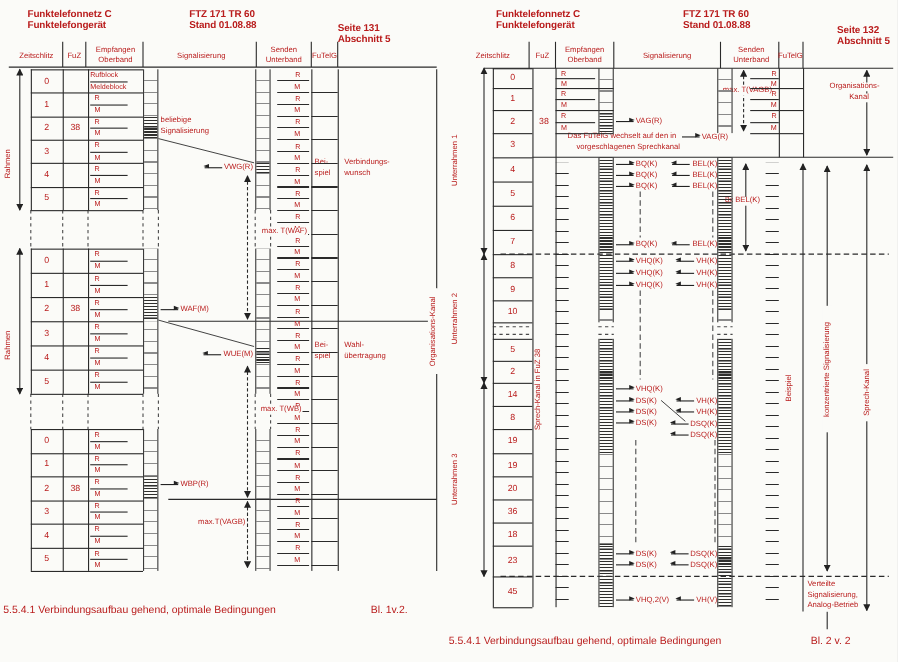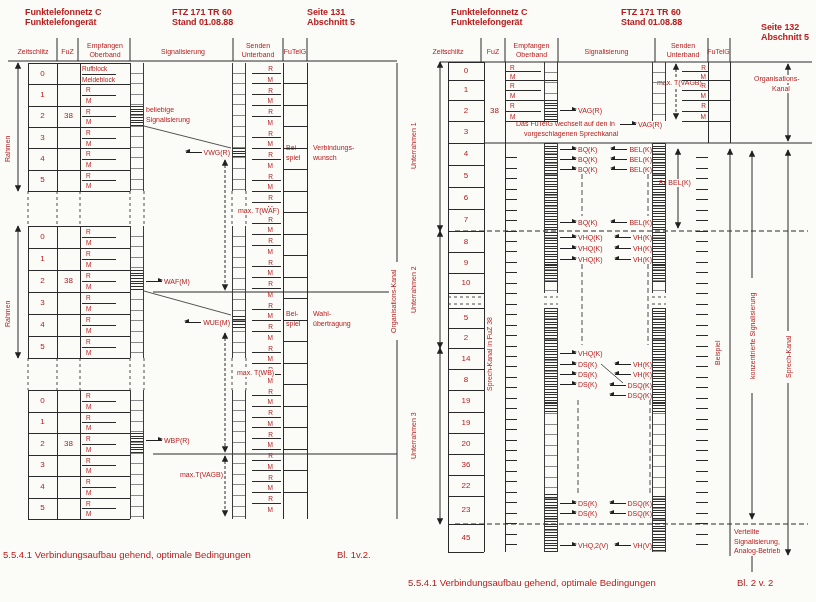--- a/index.html
+++ b/index.html
@@ -113,21 +113,21 @@
   </svg>
 
   <div class="hdr" style="left:25px;top:7px">
     <div>Funktelefonnetz C</div>
     <div>Funktelefongerät</div>
   </div>
   <div class="hdr" style="left:172px;top:7px">
     <div>FTZ 171 TR 60</div>
     <div>Stand 01.08.88</div>
   </div>
-  <div class="hdr" style="left:307px;top:7px">
+  <div class="hdr" style="left:307px;top:20px">
     <div>Seite 131</div>
     <div>Abschnitt 5</div>
   </div>
   <div class="colh" style="left:10px;top:47px;width:46px">Zeitschlitz</div>
   <div class="colh" style="left:57px;top:47px;width:21px">FuZ</div>
   <div class="colh" style="left:80px;top:41px;width:50px">
     <div>Empfangen</div>
     <div>Oberband</div>
   </div>
   <div class="colh" style="left:133px;top:47px;width:100px">Signalisierung</div>
@@ -438,21 +438,21 @@
     <div class="num" style="left: 448px; top: 257.5px; width: 36px; position: absolute;">9</div>
     <div class="num" style="left: 448px; top: 278px; width: 36px; position: absolute;">10</div>
     <div class="num" style="left: 448px; top: 313px; width: 36px; position: absolute;">5</div>
     <div class="num" style="left: 448px; top: 333px; width: 36px; position: absolute;">2</div>
     <div class="num" style="left: 448px; top: 353.5px; width: 36px; position: absolute;">14</div>
     <div class="num" style="left: 448px; top: 374.5px; width: 36px; position: absolute;">8</div>
     <div class="num" style="left: 448px; top: 396px; width: 36px; position: absolute;">19</div>
     <div class="num" style="left: 448px; top: 417.5px; width: 36px; position: absolute;">19</div>
     <div class="num" style="left: 448px; top: 438.5px; width: 36px; position: absolute;">20</div>
     <div class="num" style="left: 448px; top: 459.5px; width: 36px; position: absolute;">36</div>
-    <div class="num" style="left: 448px; top: 480.5px; width: 36px; position: absolute;">22</div>
+    <div class="num" style="left: 448px; top: 480.5px; width: 36px; position: absolute;">18</div>
     <div class="num" style="left: 448px; top: 505px; width: 36px; position: absolute;">23</div>
     <div class="num" style="left: 448px; top: 533px; width: 36px; position: absolute;">45</div>
     <div class="cell" style="left: 510px; top: 64px; position: absolute;">R</div>
     <div class="cell" style="left: 510px; top: 73px; position: absolute;">M</div>
     <div class="cell r" style="left: 682px; top: 64px; width: 24px; position: absolute;">R</div>
     <div class="cell r" style="left: 682px; top: 73px; width: 24px; position: absolute;">M</div>
     <div class="ln" style="left: 505px; top: 71px; width: 36px; height: 1px; position: absolute;"></div>
     <div class="ln" style="left: 682px; top: 71px; width: 26px; height: 1px; position: absolute;"></div>
     <div class="ln" style="left: 505px; top: 80px; width: 53px; height: 1px; position: absolute;"></div>
     <div class="ln" style="left: 682px; top: 80px; width: 48px; height: 1px; position: absolute;"></div>

